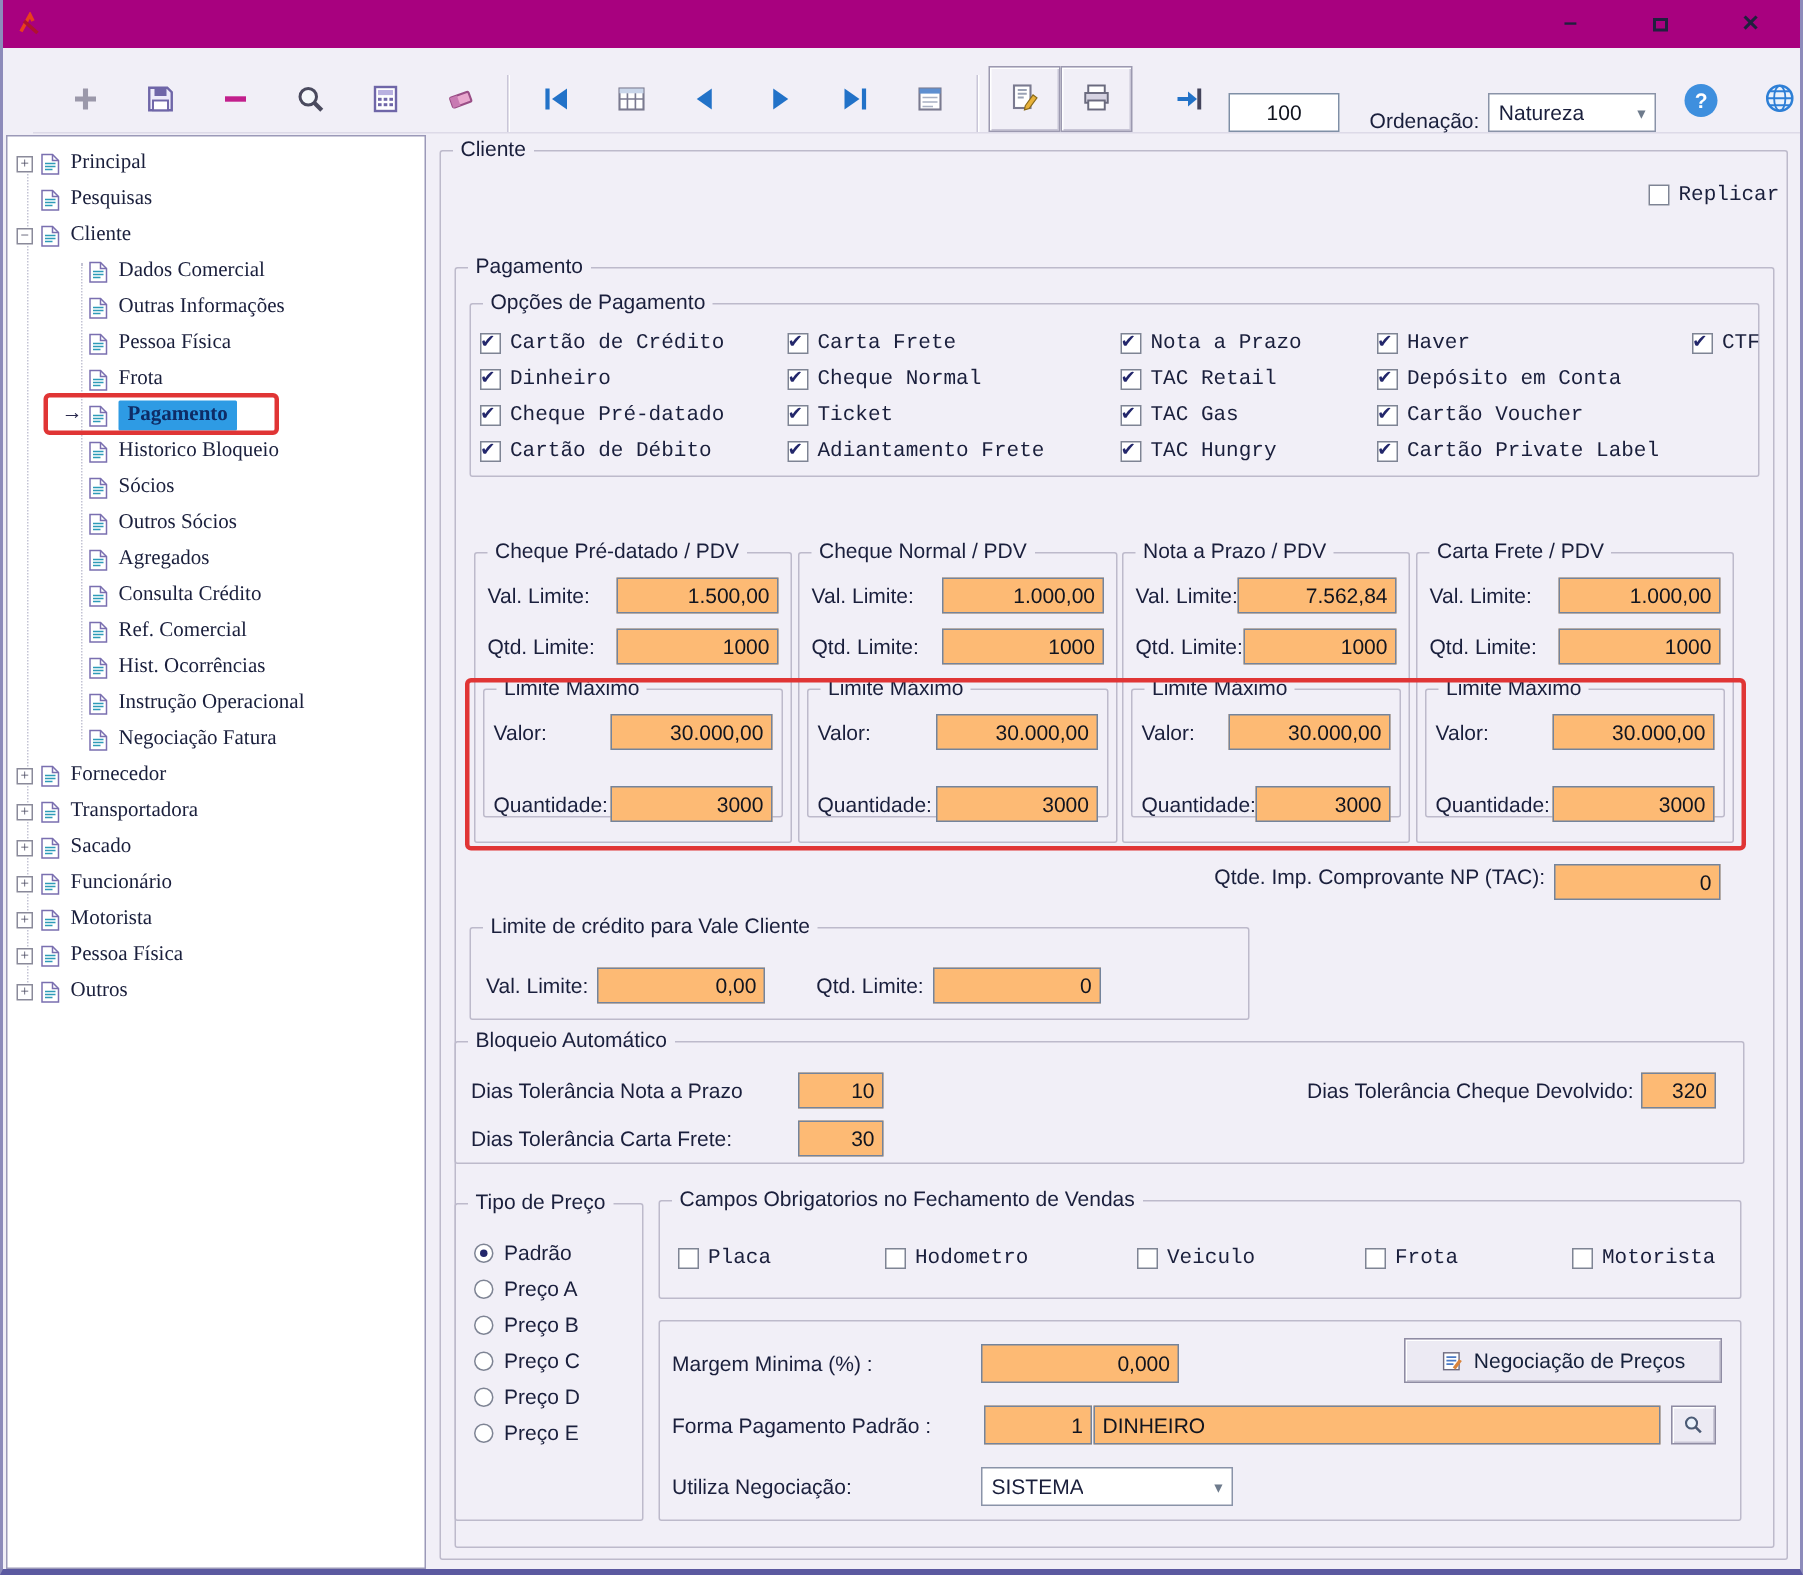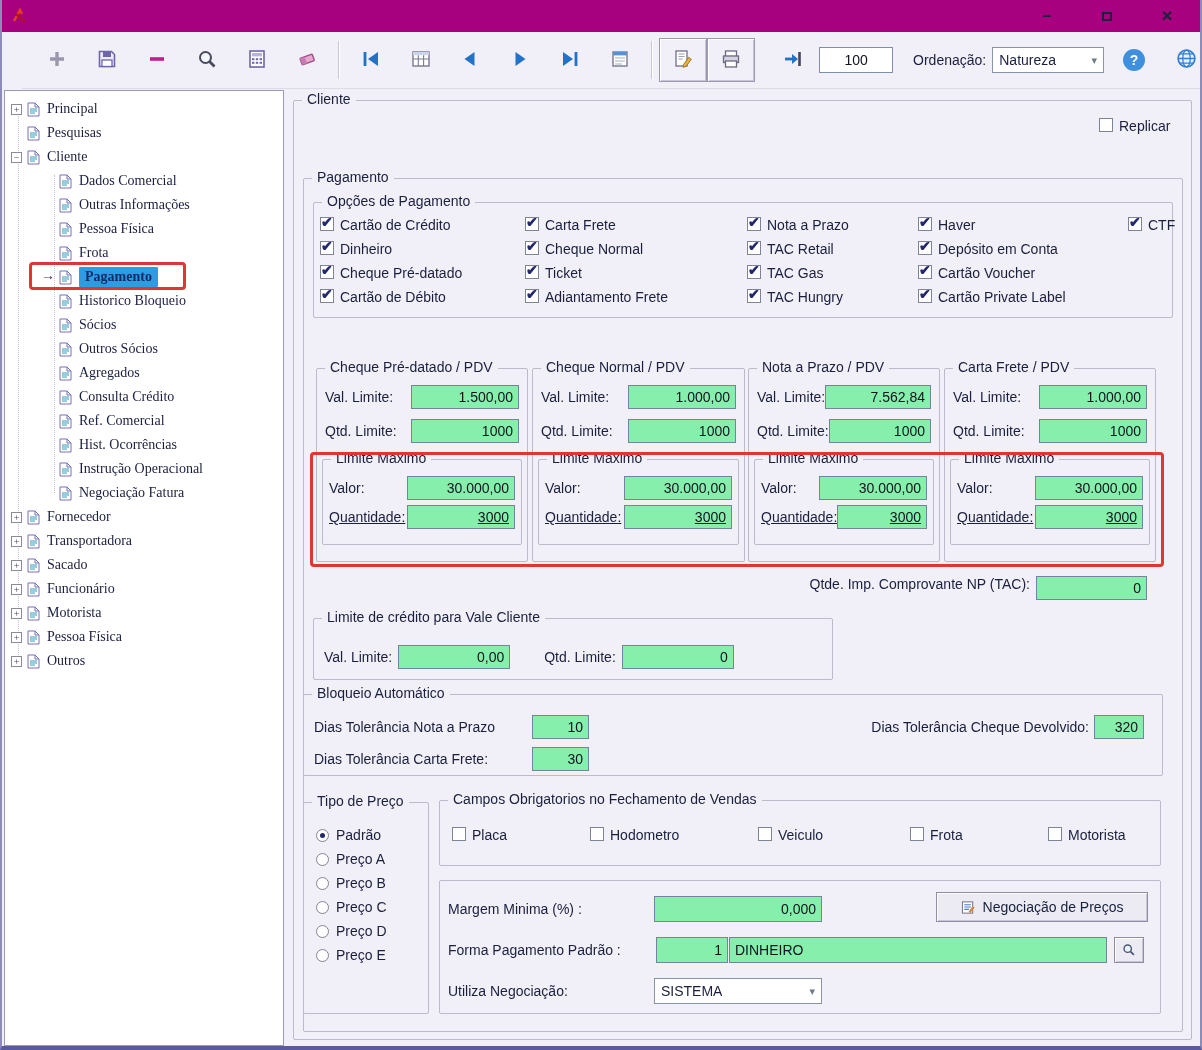--- a/index.html
+++ b/index.html
@@ -14,21 +14,21 @@
   .title-text { color:#1C1C38; font-weight:bold; font-size:15px; letter-spacing:.2px; }
   .win-controls { margin-left:auto; display:flex; align-items:center; gap:34px; margin-right:10px; }
   .win-btn { width:26px; height:22px; display:flex; align-items:center; justify-content:center; color:#20203E; font-size:16px; cursor:default; }
   .glyph-min::after { content:"–"; font-weight:bold; }
   .glyph-max { }
   .glyph-max .sq { width:10px; height:9px; border:2px solid #20203E; display:block; }
   .glyph-close::after { content:"×"; font-size:19px; font-weight:bold; }
 
   
   .toolbar { position:absolute; left:0; top:32px; right:0; height:57px; background:#F1EFF7;
-             border-bottom:1px solid #DDDAE8; display:flex; align-items:center; padding-left:10px;margin-left:20px; }
+             border-bottom:1px solid #DDDAE8; display:flex; align-items:flex-end; padding-left:10px;margin-left:20px; }
   .tbtn { width:50px; height:42px; display:flex; align-items:center; justify-content:center; }
   .tsep { width:2px; height:38px; border-left:1px solid #C9C6D8; border-right:1px solid #FFFFFF; margin:0 6px; }
   .boxbtn { width:48px; height:44px; border:1px solid #9C99B0; background:#F1EFF7;
             box-shadow:inset 1px 1px 0 #fff, inset -1px -1px 0 #C8C5D6; display:flex; align-items:center; justify-content:center; }
   .tb-input { width:74px; height:26px; border:1px solid #7F8FA6; background:#fff; text-align:center;
               font:14px "Liberation Sans",sans-serif; margin-left:6px; color:#10141F; }
   .tb-label { margin-left:20px; }
   .dropdown { height:26px; background:#fff; border:1px solid #8A93A8; display:flex; align-items:center; padding:0 6px; gap:4px; }
   .dd-w { width:112px; margin-left:6px; }
   .dd-text { overflow:hidden; white-space:nowrap; }
@@ -56,34 +56,34 @@
   .cur-arrow { position:absolute; left:36px; top:3px; }
   .cur-arrow::after { content:"→"; font-weight:bold; color:#2A2A4E; font-size:14px; }
 
   .redbox { position:absolute; border:3px solid #E03535; border-radius:4px; z-index:30; pointer-events:none; }
 
   
   .main { position:absolute; left:284px; top:90px; width:915px; height:956px; background:#F1EFF7; }
   .gbox { position:absolute; border:1px solid #BDBACB; border-radius:2px; }
   .glabel { position:absolute; top:-10px; left:8px; background:#F1EFF7; padding:0 5px; white-space:nowrap; }
 
-  .cb { display:flex; align-items:flex-start; gap:6px; height:24px; white-space:nowrap; }
+  .cb { display:flex; align-items:center; gap:6px; height:24px; white-space:nowrap;font-family:Liberation Mono, monospace; }
   .cbox { width:14px; height:14px; border:1px solid #7E8494; background:#fff; position:relative; flex:none; }
   .cb.checked .cbox::after { content:"✔"; position:absolute; left:0px; top:-4px; font-size:14px; font-weight:bold; color:#23276B; }
   .cb-col { position:absolute; top:14px; }
 
   .prow { display:flex; align-items:center; margin:10px 8px 0; }
   .prow label { white-space:nowrap; }
   .prow .tin { margin-left:auto; flex:0 1 108px; min-width:0; }
   .pdv .prow:first-of-type { margin-top:16px; }
   .maxbox { position:relative; margin:16px 5px 0; height:86px; border:1px solid #BDBACB; border-radius:2px; }
   .maxbox .prow { margin:12px 6px 0; }
-  .maxbox .prow + .prow { margin-top:5px;text-decoration:underline; }
-
-  .tin { border:1px solid #74849C; background:#86efac; height:24px; font:14px "Liberation Sans",sans-serif;
+  .maxbox .prow + .prow { margin-top:24px; }
+
+  .tin { border:1px solid #74849C; background:#fdba74; height:24px; font:14px "Liberation Sans",sans-serif;
          padding:0 5px; color:#10141F; }
   .num { text-align:right; }
 
   .radio { display:flex; align-items:center; gap:7px; height:24px; }
   .rb { width:13px; height:13px; border:1px solid #7E8494; border-radius:50%; background:#fff; position:relative; flex:none; }
   .radio.sel .rb::after { content:""; position:absolute; left:3px; top:3px; width:5px; height:5px; border-radius:50%; background:#23276B; }
 
   .btn { background:#ECEAF3; border:1px solid #8F8CA3; box-shadow:inset 1px 1px 0 #fff, inset -1px -1px 0 #C9C6D6;
          display:flex; align-items:center; justify-content:center; gap:7px; font-size:14px; color:#15203A; cursor:default; }
   .abs { position:absolute; }
@@ -766,21 +766,21 @@
           <span>Frota</span>
         </div>
       <div class="cb abs" style="left:608px;top:26px">
           <span class="cbox"></span>
           <span>Motorista</span>
         </div>
     </div>
 
     <div class="gbox" style="left:153px;top:790px;width:722px;height:134px">
       <span class="abs lh26" style="left:8px;top:15px">Margem Minima (%) :</span>
-      <input class="tin num abs" style="left: 214px; top: 15px; width: 168px; height: 26px;" value="0,000">
+      <input class="tin num abs" style="left: 214px; top: 15px; width: 132px; height: 26px;" value="0,000">
       <div class="btn abs" style="left:496px;top:11px;width:212px;height:30px">
         <span style="display:flex">
             <svg width="15" height="15" viewBox="0 0 16 16">
               <rect x="1.5" y="2" width="11" height="12" fill="#fff" stroke="#6E6B80"></rect>
               <path d="M3.5 5h7M3.5 7.5h7M3.5 10h5" stroke="#4A79C4" stroke-width="1.2"></path>
               <path d="M8 12.5l4.5-6 2 1.4-4.5 6z" fill="#D9833B"></path>
             </svg>
           </span>
         <span>Negociação de Preços</span>
       </div>

